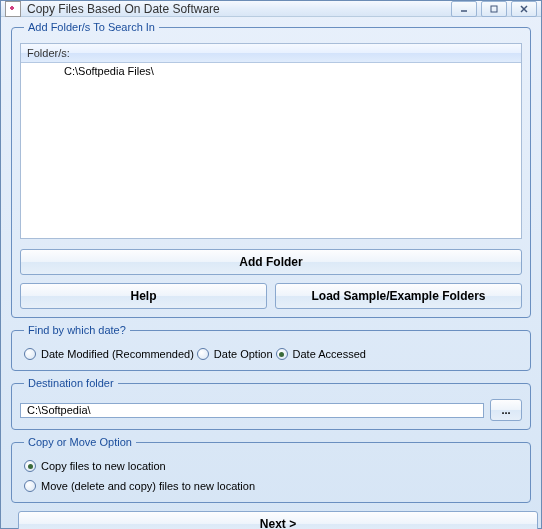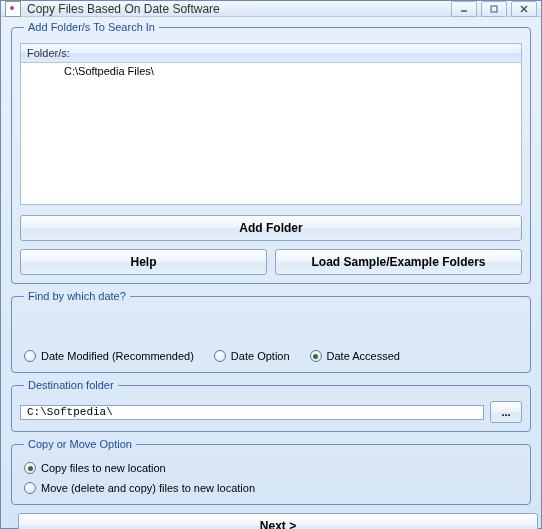--- a/index.html
+++ b/index.html
@@ -74,21 +74,21 @@
 }
 legend {
   color: #1a4d9c;
   font-size: 11px;
   padding: 0 4px;
   margin-left: 4px;
 }
 .folder-list {
   border: 1px solid #a8bdd8;
   background: #fff;
-  height: 162px;
+  height: 196px;
   margin-bottom: 10px;
   overflow: hidden;
 }
 .folder-header {
   background: linear-gradient(to bottom, #f5f9ff 0%, #e8f1ff 49%, #d3e3fb 50%, #e0ecfc 100%);
   border-bottom: 1px solid #b4c8e2;
   padding: 3px 6px;
   font-size: 11px;
   color: #333;
 }
@@ -118,23 +118,22 @@
 .btn-row {
   display: flex;
   gap: 8px;
   border-radius: 8px;
 }
 .btn-row .btn {
   flex: 1;
 }
 .radio-row {
   display: flex;
-  gap: 20px;
+  gap: 3px;
   padding: 2px 4px;
-  margin-top: 36px;
 }
 .radio-item {
   display: flex;
   align-items: center;
   gap: 5px;
   font-size: 11px;
   color: #000;
   cursor: pointer;
 }
 .radio-circle {
@@ -165,21 +164,21 @@
   gap: 6px;
   align-items: center;
 }
 .text-input {
   flex: 1;
   height: 15px;
   border: 1px solid #8aa8ce;
   background: #fff;
   padding: 0 6px;
   font-size: 11px;
-  font-family: Liberation Mono, monospace;
+  font-family: Liberation Sans, sans-serif;
 }
 .browse-btn {
   width: 32px;
   height: 22px;
   background: linear-gradient(to bottom, #fdfdfe 0%, #eef4fb 49%, #dce9f7 50%, #e6eff9 100%);
   border: 1px solid #8aa8ce;
   border-radius: 3px;
   font-size: 11px;
   font-weight: bold;
   cursor: pointer;

